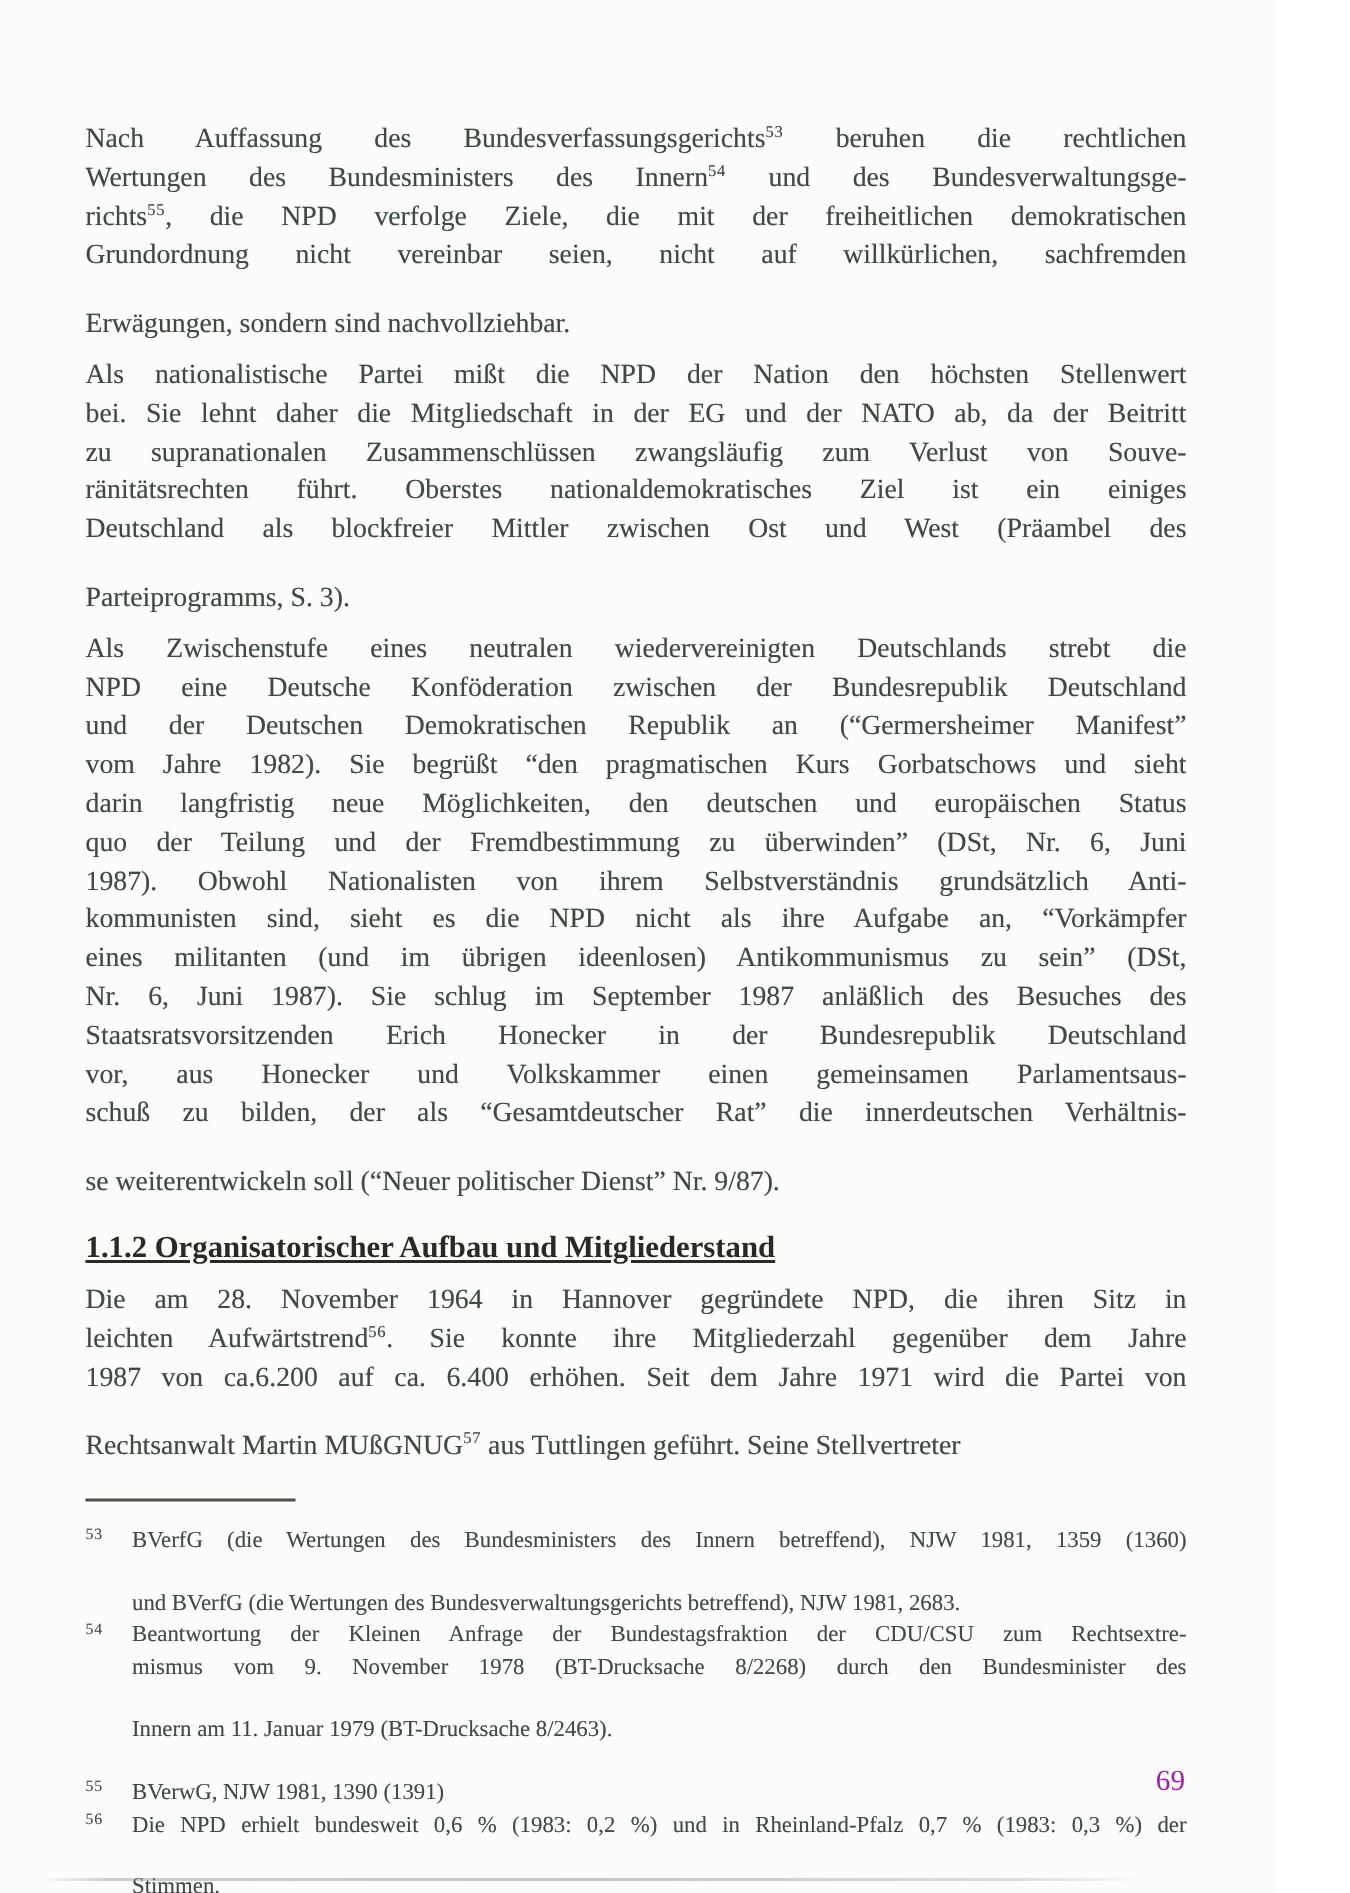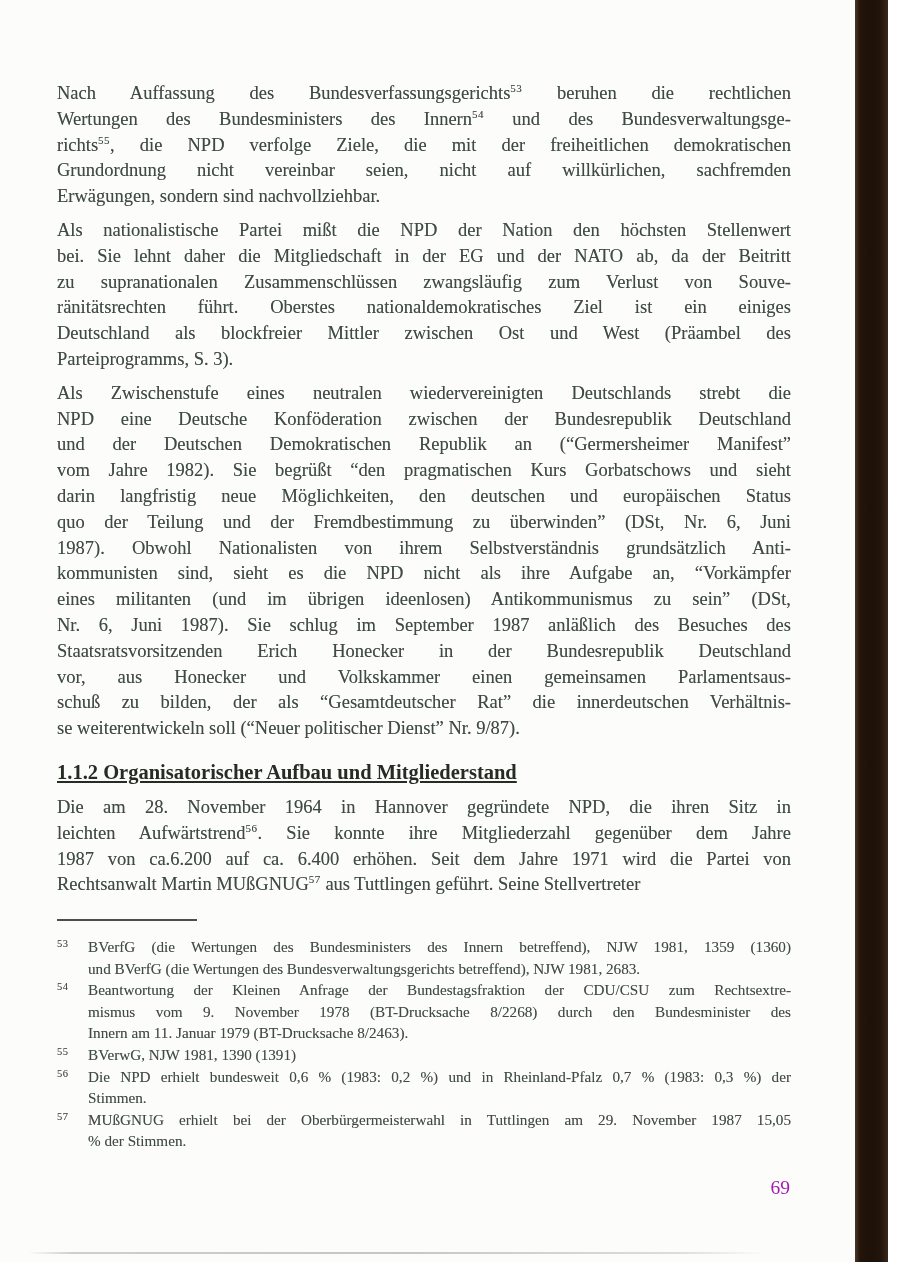--- a/index.html
+++ b/index.html
@@ -2,32 +2,31 @@
 <html lang="de"><head>
 <meta charset="utf-8">
 <style>
   html,body{margin:0;padding:0;background:#ffffff;}
   .page{
     position:relative;
     width:852px;height:1262px;
     background:#fcfcfa;
     overflow:hidden;
     font-family:"Liberation Serif","DejaVu Serif",serif;
-    padding-left:36px;
   }
   
   .text-block{
     position:absolute;left:57px;top:81px;width:734px;
     color:#3f4a43;
     font-size:18.5px;line-height:25.8px;
     text-shadow:0 0 .5px rgba(63,74,67,.45);
   }
   .para{margin:0 0 8px 0;}
   .line{text-align:justify;text-align-last:justify;}
-  .line.last{text-align-last:left;}
+  .line.last{text-align-last:left;margin-top:20px;}
   sup.fnref{
     font-size:11px;line-height:0;vertical-align:baseline;
     position:relative;top:-7px;letter-spacing:.5px;
   }
   h2.section-heading{
     margin:17px 0 10px 0;
     font-size:20.5px;line-height:26px;
     font-weight:bold;color:#262b23;
     text-shadow:none;text-align:left;text-decoration:underline;
   }

